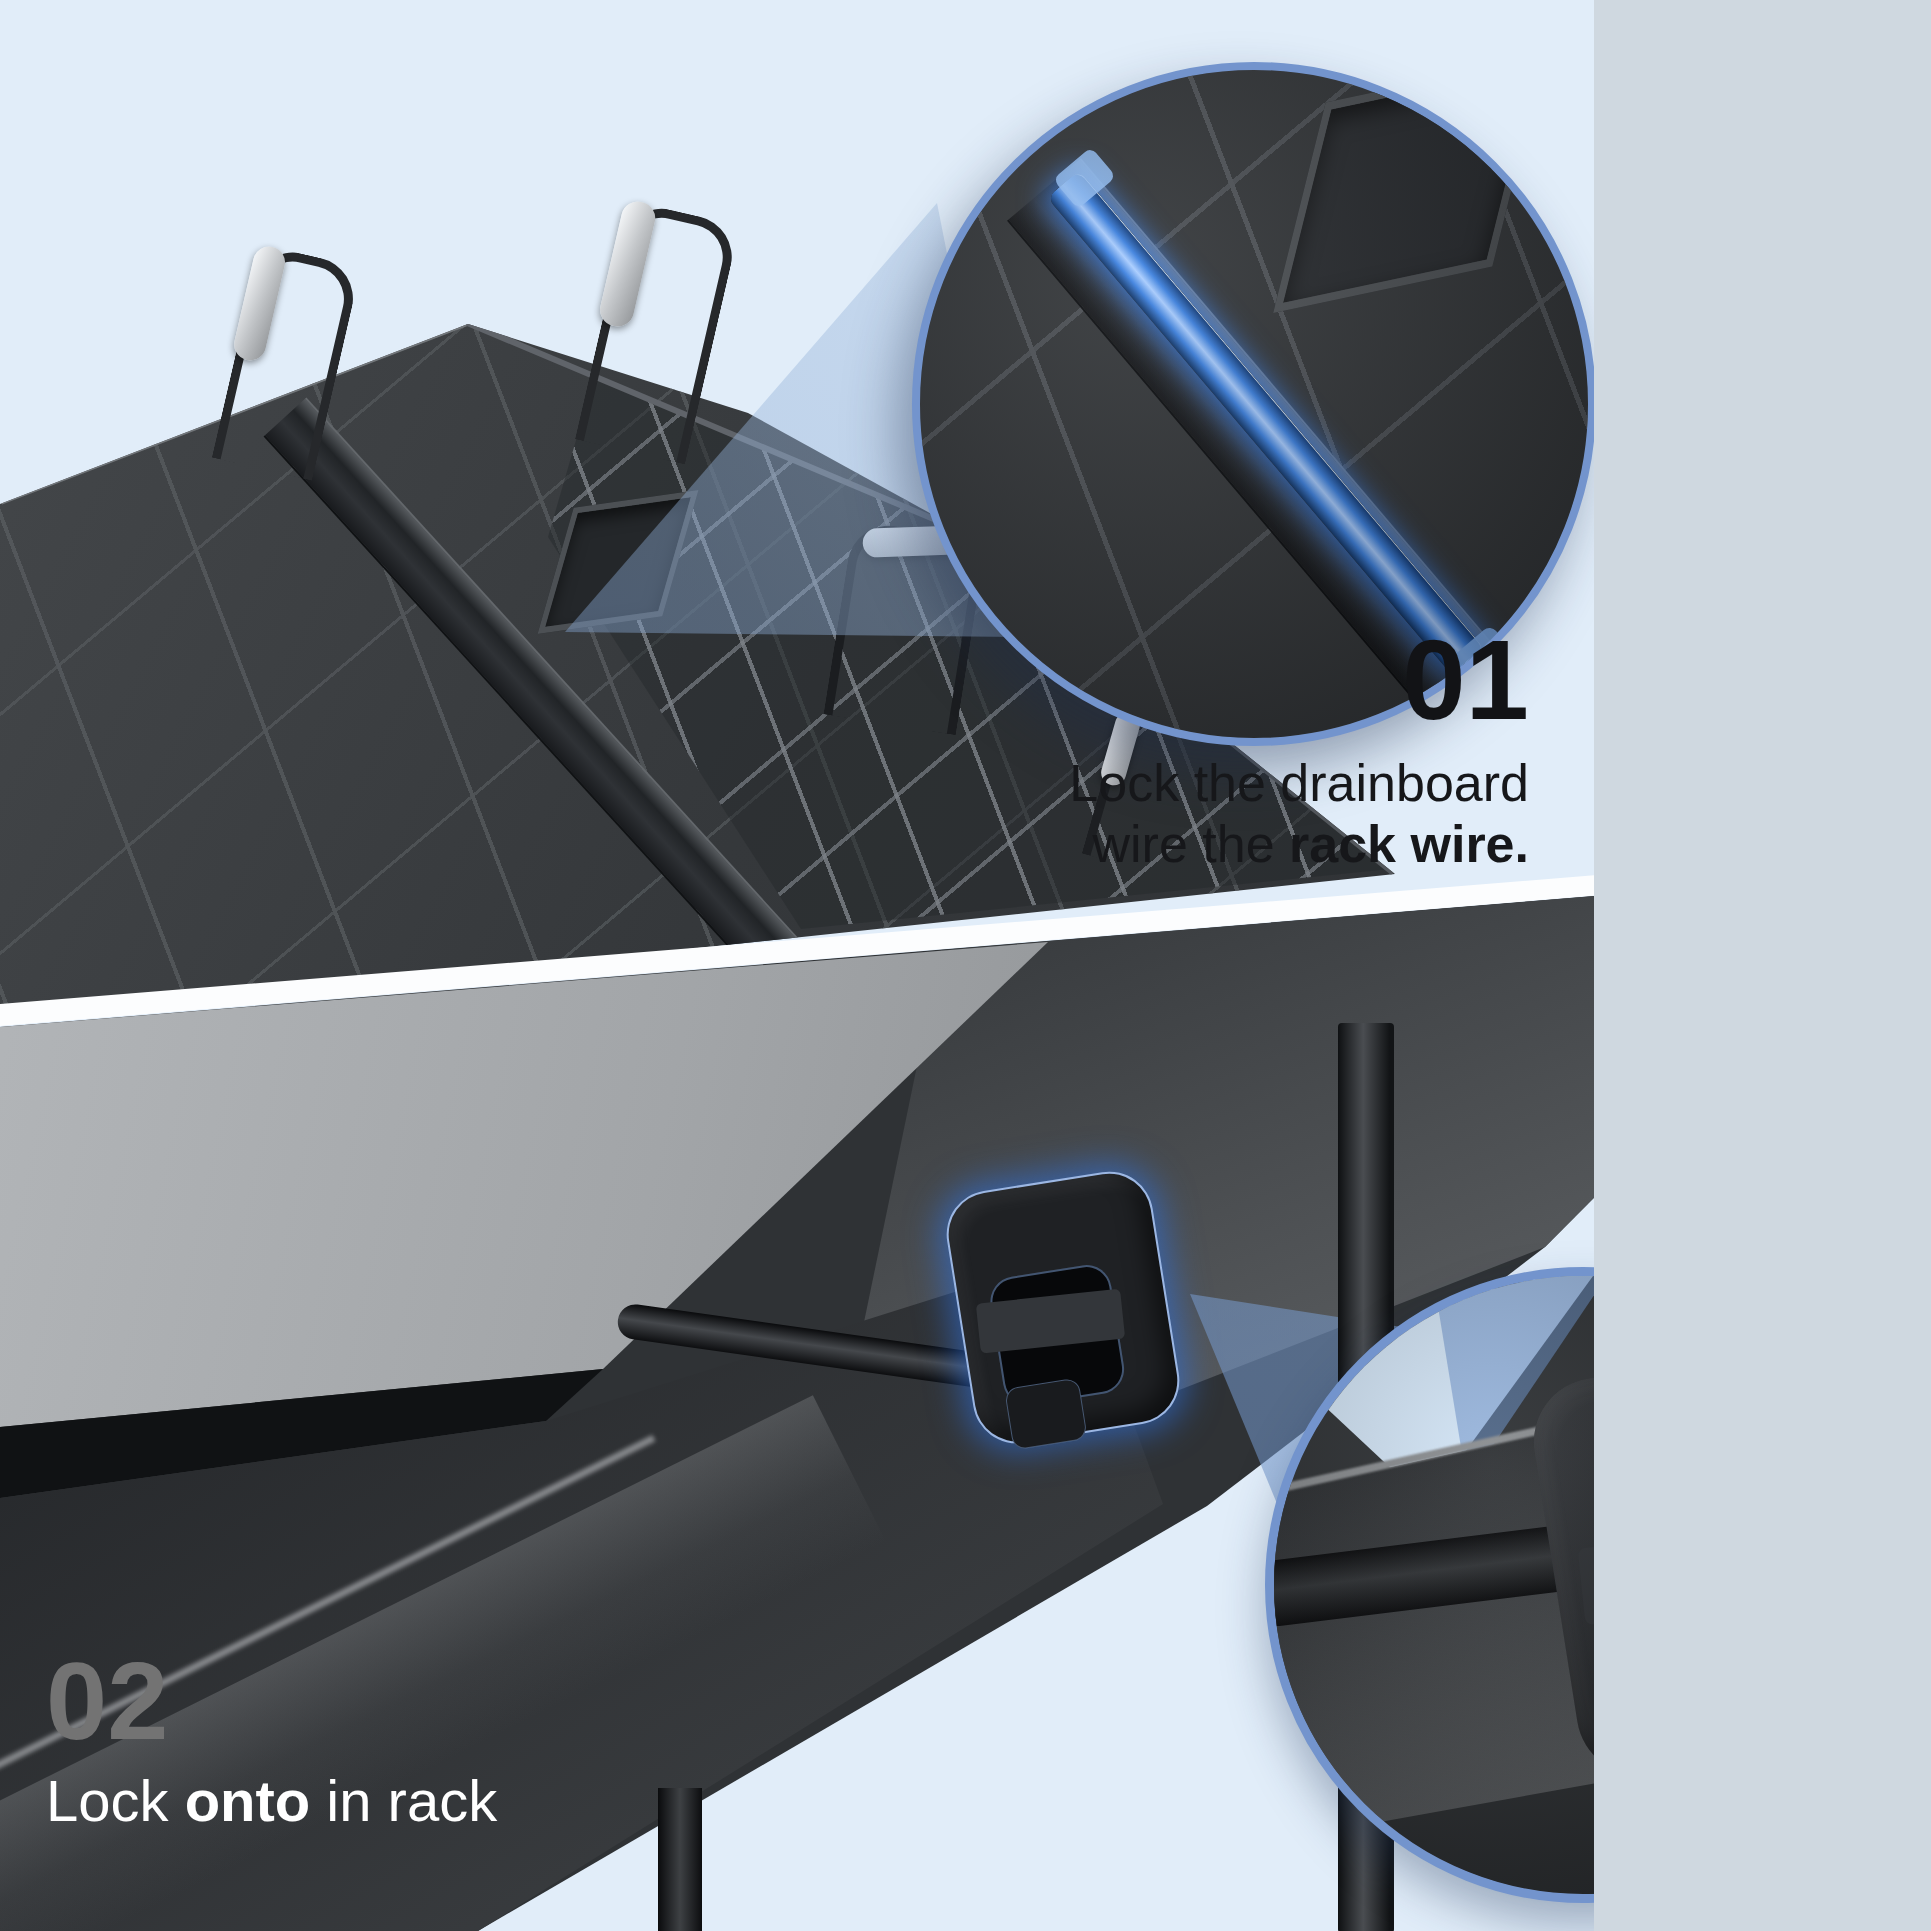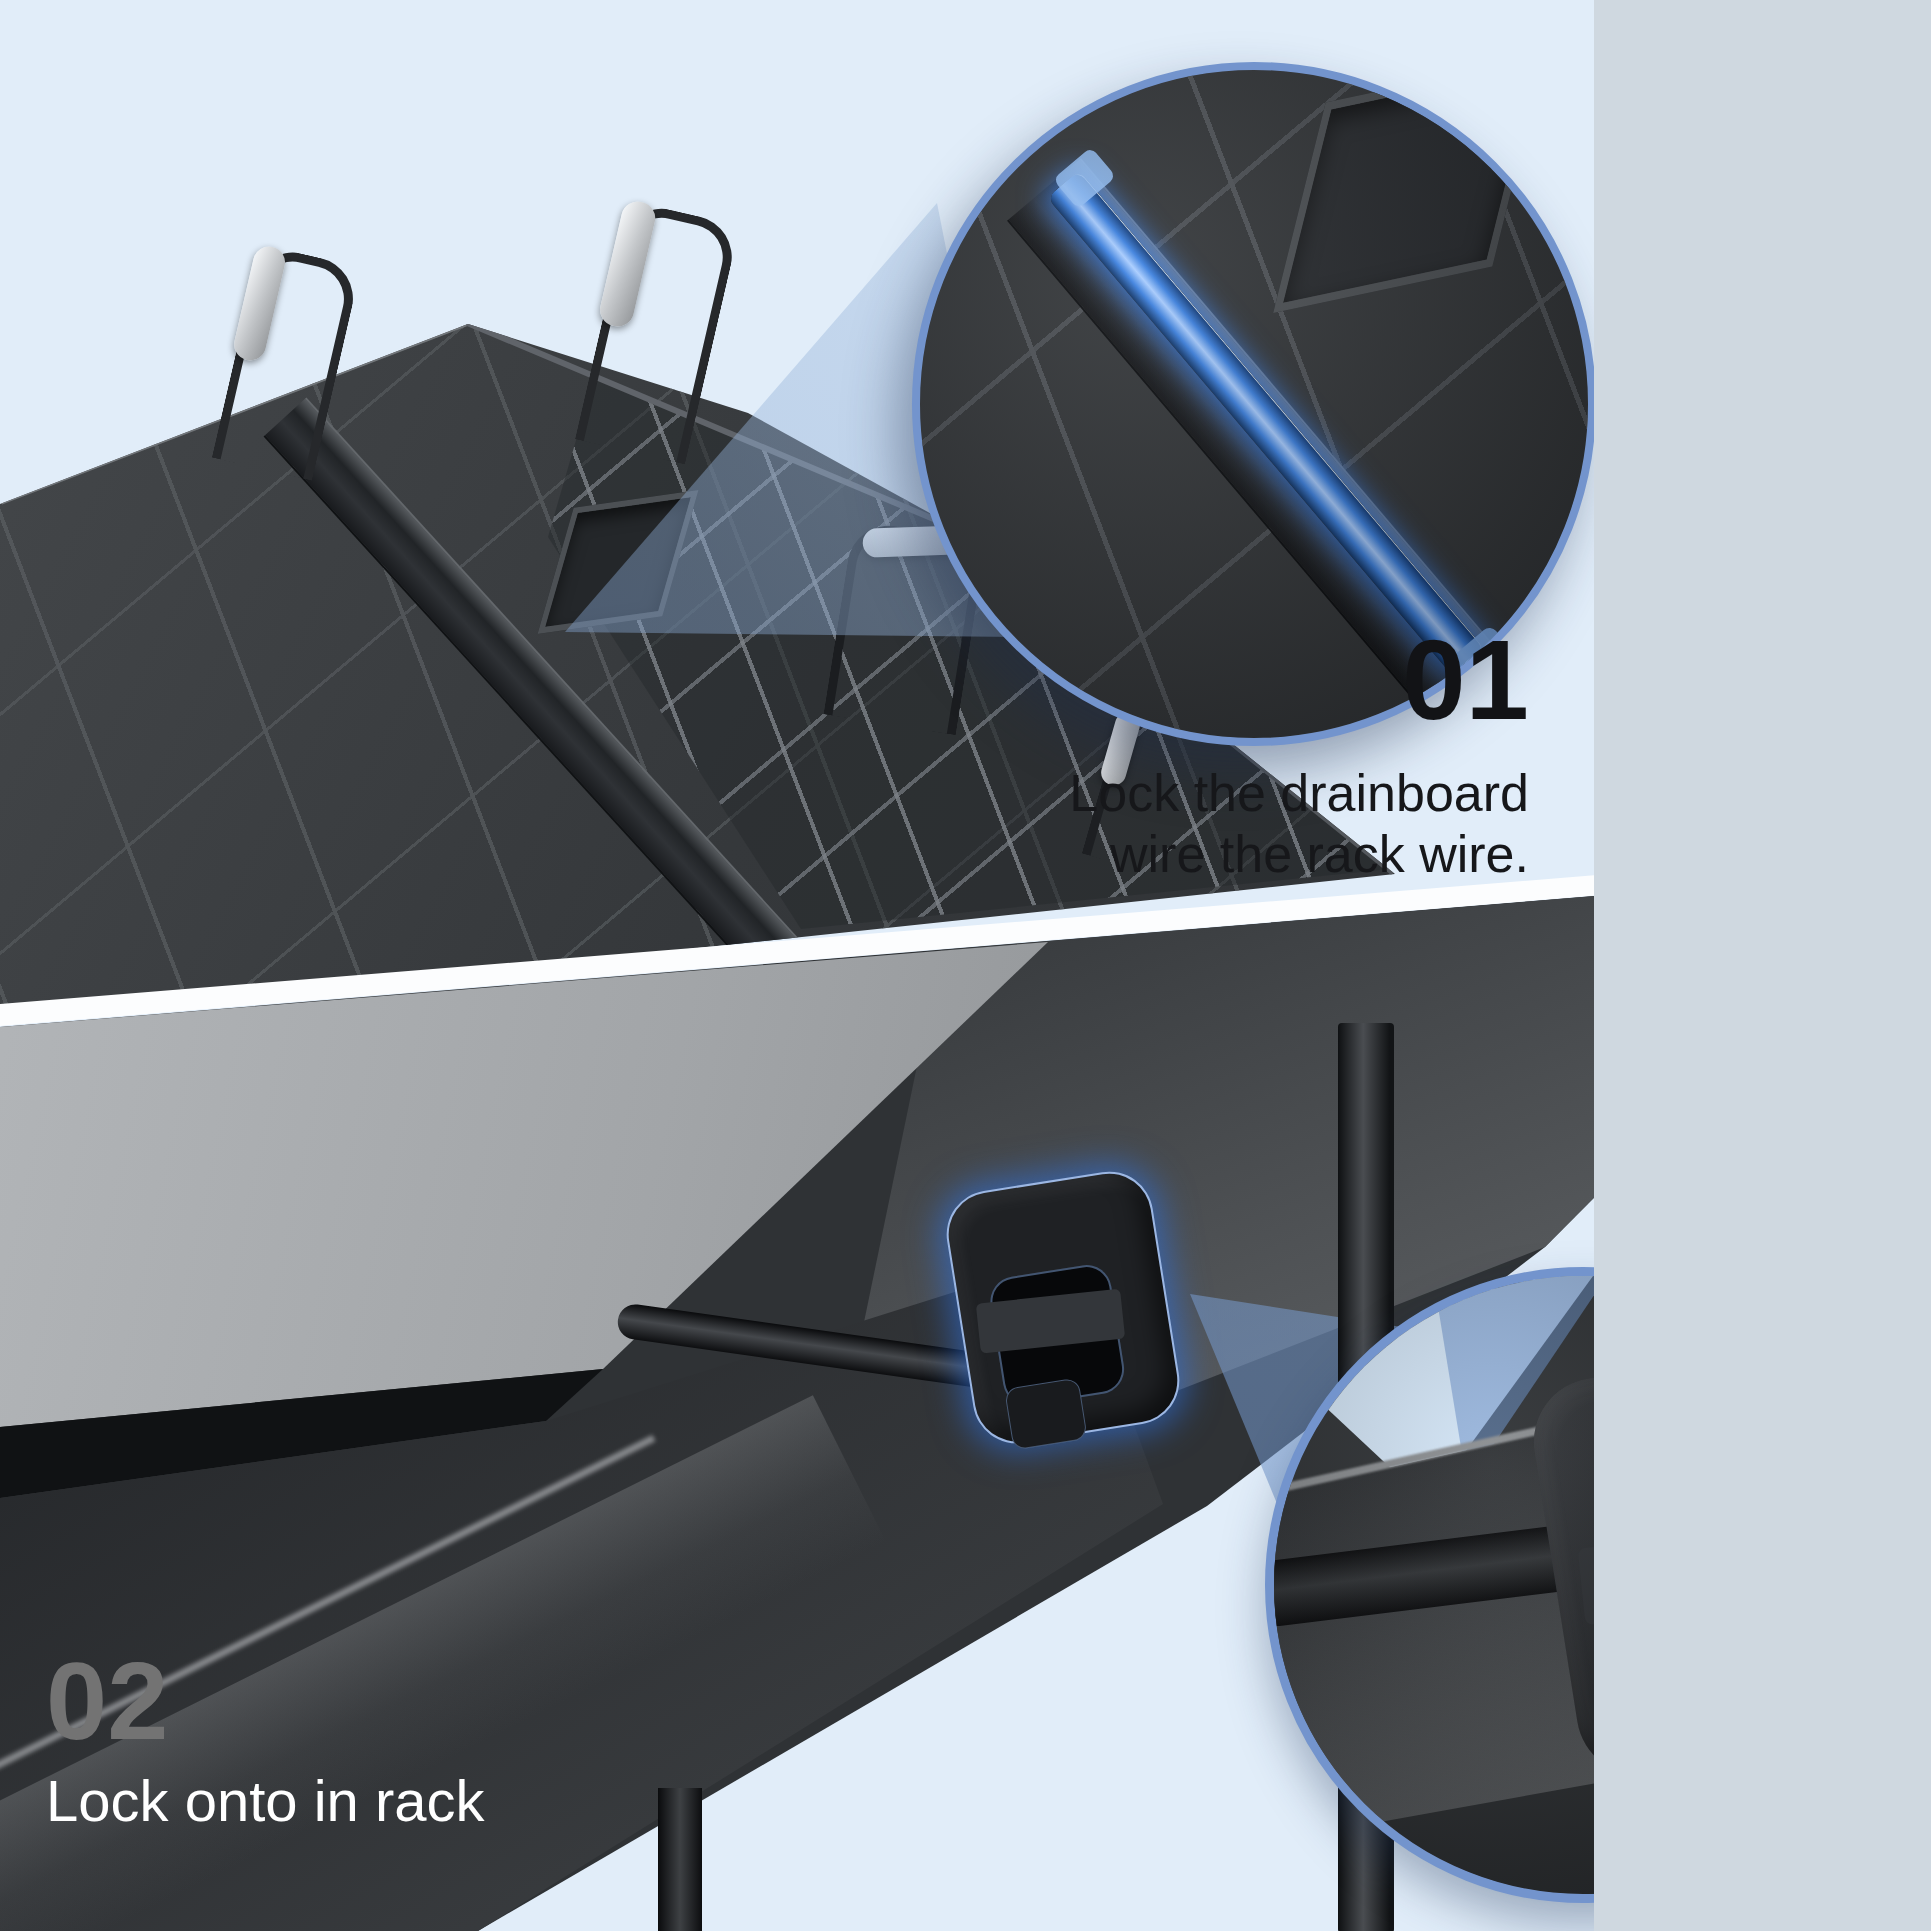--- a/index.html
+++ b/index.html
@@ -67,22 +67,22 @@
   .c1-starttab{position:absolute;left:145px;top:83px;width:39px;height:50px;border-radius:7.7px;
     transform:rotate(49.7deg);background:rgba(150,195,250,.85);}
   .c1-endtab{position:absolute;left:541px;top:562px;width:46px;height:56px;border-radius:8.7px;
     transform:rotate(49.7deg);background:rgba(130,180,245,.9);}
   .c1-shade{position:absolute;inset:0;border-radius:50%;
     background:radial-gradient(circle at 32% 30%, rgba(255,255,255,.06), rgba(0,0,0,.28) 78%);}
 
   
   .step1{right:65px;top:623px;text-align:right;color:#16171a;}
   .step-number{font-size:114px;line-height:1;font-weight:700;color:#121316;letter-spacing:0;}
-  .step1 .step-caption{margin-top:26px;font-size:52px;line-height:1.17;}
-  .b{font-weight:400;}
+  .step1 .step-caption{margin-top:16px;font-size:52px;line-height:1.17;}
+  .b{font-weight:700;}
   .step2{left:46px;top:1646px;text-align:left;color:#ffffff;}
   .step2 .step-number{font-size:110px;color:#737373;}
   .step2 .step-caption{margin-top:11.6px;font-size:58px;line-height:1.15;}
 
   
   .separator{clip-path:polygon(0px 1004px,1931px 848px,1931px 868px,0px 1026px);background:#fcfdfe;}
 
   
   .scene2{clip-path:polygon(0px 1026px,1931px 868px,1931px 1931px,0px 1931px);}
   .mass{clip-path:polygon(0px 1027px,1921px 869px,1545px 1247px,1207px 1506px,478px 1931px,0px 1931px);

